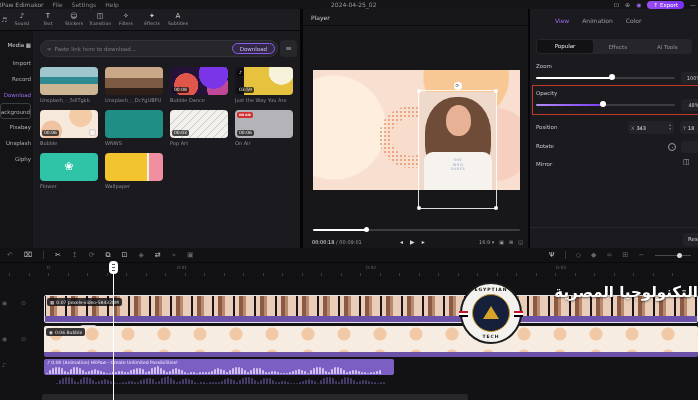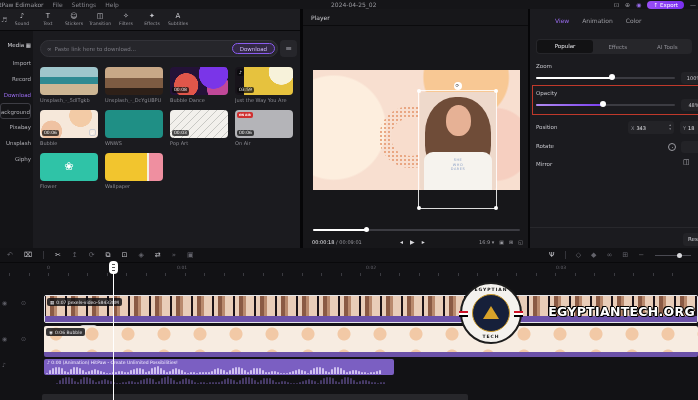--- a/index.html
+++ b/index.html
@@ -772,14 +772,14 @@
 <div class="watermark">
   <div class="wm-logo">
     <span class="wm-ring-top">EGYPTIAN</span>
     <div class="wm-inner">
       <div class="wm-pyramid"></div>
     </div>
     <span class="wm-flag" style="left:-3px;top:27px;"></span>
     <span class="wm-flag" style="right:-3px;top:27px;"></span>
     <span class="wm-ring-bottom">TECH</span>
   </div>
-  <div class="wm-site">EGYPTIANTECH.ORG</div>
+  <div class="wm-arabic">التكنولوجيا المصرية</div>
 </div>
 
 </body></html>

